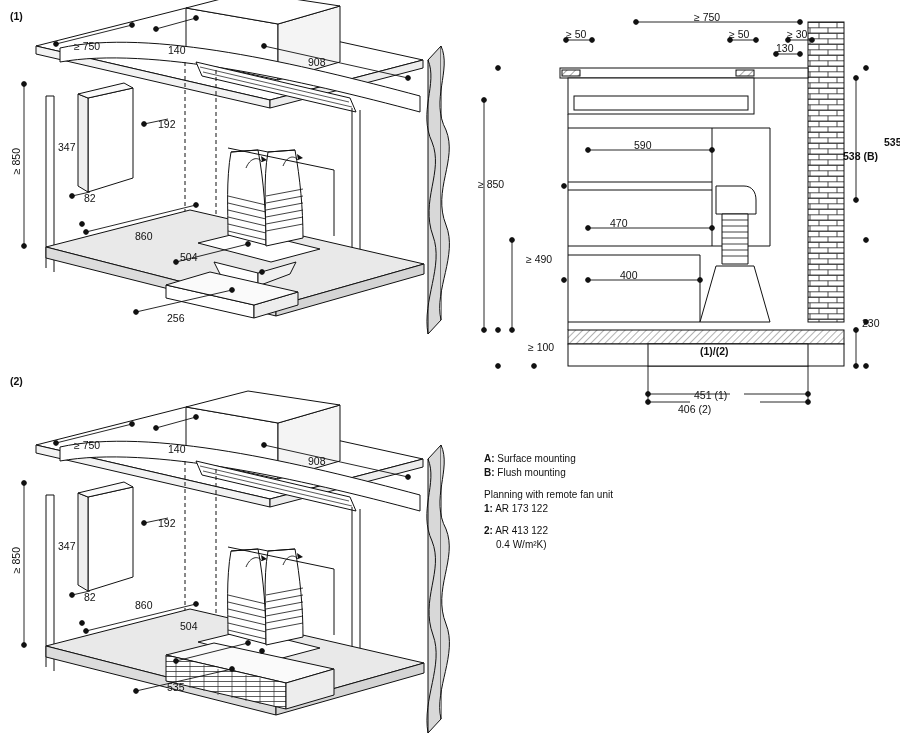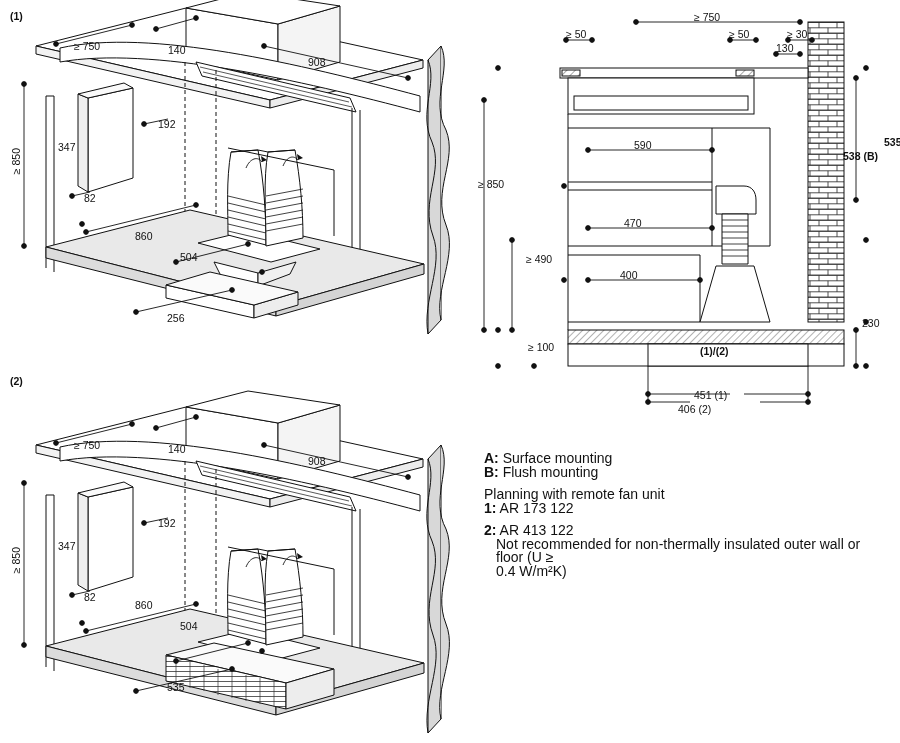--- a/index.html
+++ b/index.html
@@ -32,21 +32,21 @@
     line-height: 12px;
     white-space: nowrap;
     color: #111;
   }
   .lbl.b { font-weight: bold; }
   .notes {
     position: absolute;
     left: 484px;
     top: 452px;
     width: 400px;
-    font-size: 14px;
+    font-size: 10px;
     line-height: 13.5px;
   }
   .notes p { margin: 0 0 9px 0; }
   .notes .ind { padding-left: 12px; display: block; }
   .notes b { font-weight: bold; }
 </style>
 </head>
 <body>
 
 <div id="sheet">
@@ -402,21 +402,21 @@
   <div class="lbl" style="left:180px; top:620px;">504</div>
   <div class="lbl" style="left:167px; top:681px;">535</div>
 
   <div class="lbl" style="left:566px; top:28px;">≥ 50</div>
   <div class="lbl" style="left:694px; top:11px;">≥ 750</div>
   <div class="lbl" style="left:729px; top:28px;">≥ 50</div>
   <div class="lbl" style="left:776px; top:42px;">130</div>
   <div class="lbl" style="left:787px; top:28px;">≥ 30</div>
 
   <div class="lbl" style="left:634px; top:139px;">590</div>
-  <div class="lbl" style="left:624px; top:217px;">470</div>
+  <div class="lbl" style="left:610px; top:217px;">470</div>
   <div class="lbl" style="left:620px; top:269px;">400</div>
 
   <div class="lbl" style="left:478px; top:178px;">≥ 850</div>
   <div class="lbl" style="left:526px; top:253px;">≥ 490</div>
   <div class="lbl" style="left:528px; top:341px;">≥ 100</div>
 
   <div class="lbl b" style="left:843px; top:136px;margin-left:41px;">535 (A)</div>
   <div class="lbl b" style="left:843px; top:150px;">538 (B)</div>
   <div class="lbl" style="left:862px; top:317px;">230</div>
 
@@ -428,18 +428,17 @@
     <p>
       <b>A:</b><span> Surface mounting</span><br>
       <b>B:</b><span> Flush mounting</span>
     </p>
     <p>
       <span>Planning with remote fan unit</span><br>
       <b>1:</b><span> AR 173 122</span>
     </p>
     <p>
       <b>2:</b><span> AR 413 122</span><br>
-      <span class="ind">Not recommended for non-thermally insulated outer wall or floor (U ≥</span>
       <span class="ind">0.4 W/m²K)</span>
     </p>
   </div>
 
 </div>
 
 </body></html>

